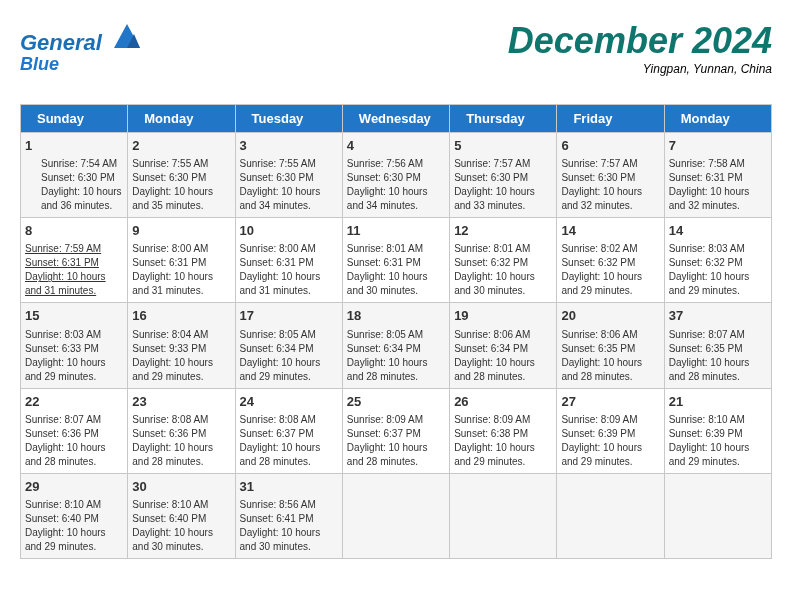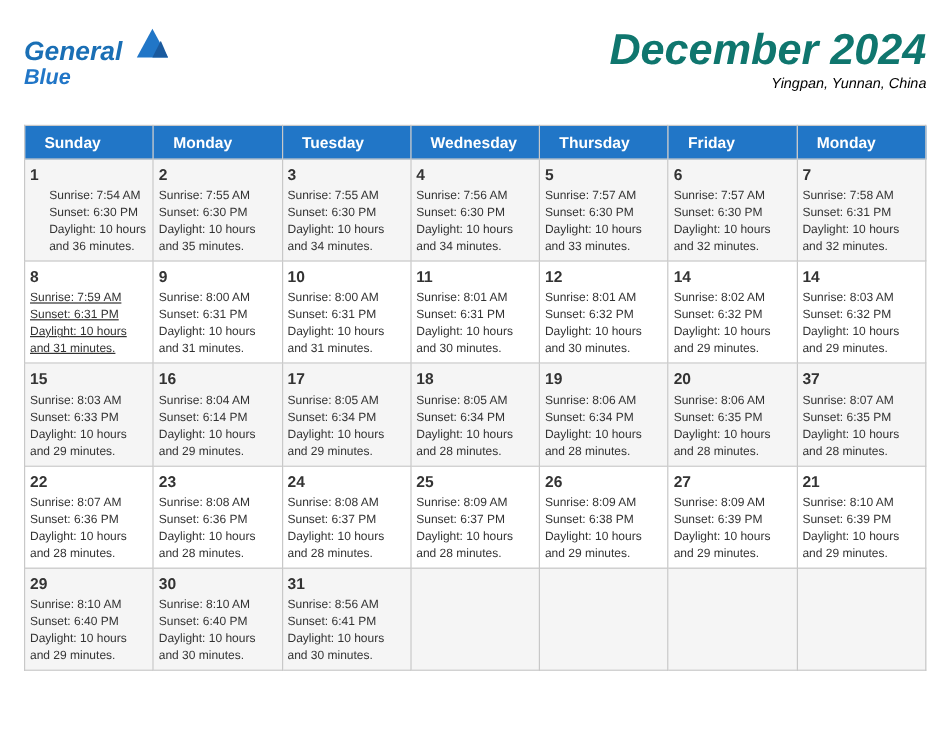--- a/index.html
+++ b/index.html
@@ -227,21 +227,21 @@
         <td>
           <span class="day-num">15</span>
           <div style="font-size: 10px; line-height: 1.4; white-space: pre-line;">Sunrise: 8:03 AM
 Sunset: 6:33 PM
 Daylight: 10 hours
 and 29 minutes.</div>
         </td>
         <td>
           <span class="day-num">16</span>
           <div style="font-size: 10px; line-height: 1.4; white-space: pre-line;">Sunrise: 8:04 AM
-Sunset: 6:14 PM
+Sunset: 9:33 PM
 Daylight: 10 hours
 and 29 minutes.</div>
         </td>
         <td>
           <span class="day-num">17</span>
           <div style="font-size: 10px; line-height: 1.4; white-space: pre-line;">Sunrise: 8:05 AM
 Sunset: 6:34 PM
 Daylight: 10 hours
 and 29 minutes.</div>
         </td>

